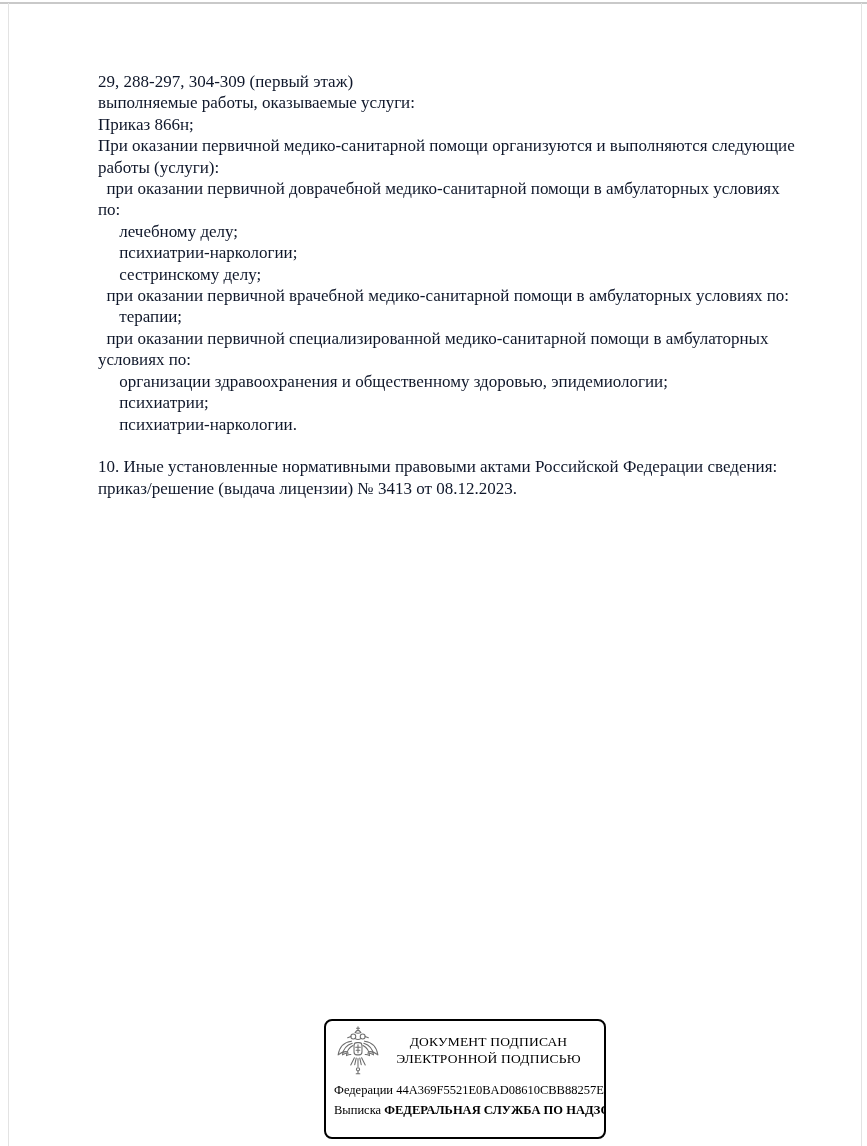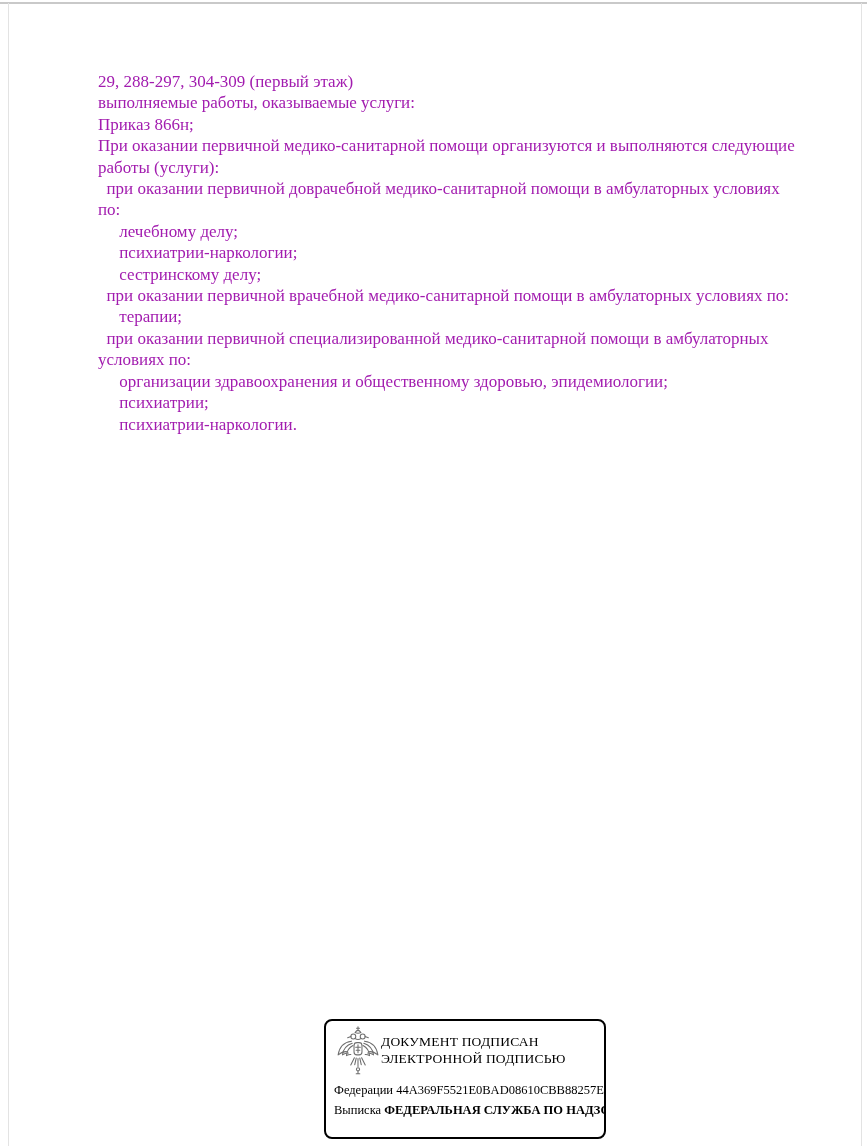--- a/index.html
+++ b/index.html
@@ -28,21 +28,21 @@
     width: 1px; height: 1143px; background: #e3e3e3;
   }
 
   
   .doc {
     position: absolute;
     left: 98px; top: 71px;
     width: 726px;
     font-size: 17px;
     line-height: 21.4px;
-    color: #a21caf;
+    color: #0f172a;
   }
   .block { white-space: pre-wrap; }
   .spaced { margin-top: 21.4px; }
 
   
   .stamp {
     position: absolute;
     left: 324px; top: 1019px;
     width: 282px; height: 120px;
     border: 2.5px solid #000;
@@ -54,21 +54,21 @@
   .stamp-head { display: flex; align-items: flex-start; }
   .emblem {
     flex: 0 0 auto;
     width: 46px; height: 52px;
     margin-left: 2px;
     display: inline-block;
   }
   .emblem svg { width: 100%; height: 100%; }
   .stamp-title {
     flex: 1;
-    text-align: left;
+    text-align: center;
     font-size: 13.5px;
     line-height: 17px;
     letter-spacing: 0.2px;
     padding-top: 7px;
     padding-right: 8px;
     white-space: nowrap;
   }
   .stamp-info {
     margin-top: 3px;
     font-size: 12.5px;
@@ -96,20 +96,22 @@
      лечебному делу;
      психиатрии-наркологии;
      сестринскому делу;
   при оказании первичной врачебной медико-санитарной помощи в амбулаторных условиях по:
      терапии;
   при оказании первичной специализированной медико-санитарной помощи в амбулаторных
 условиях по:
      организации здравоохранения и общественному здоровью, эпидемиологии;
      психиатрии;
      психиатрии-наркологии.</div>
+  <div class="block spaced">10. Иные установленные нормативными правовыми актами Российской Федерации сведения:
+приказ/решение (выдача лицензии) № 3413 от 08.12.2023.</div>
 </main>
 
 <section class="stamp">
   <div class="stamp-head">
     <span class="emblem">
       <svg viewBox="0 0 60 72" xmlns="http://www.w3.org/2000/svg">
         <g fill="none" stroke="#6e6e6e" stroke-width="1.5" stroke-linecap="round" stroke-linejoin="round">
 
           <path d="M30 1 v4 M28 3 h4"></path>
           <path d="M26 9 q4 -6 8 0 q-4 2 -8 0"></path>

